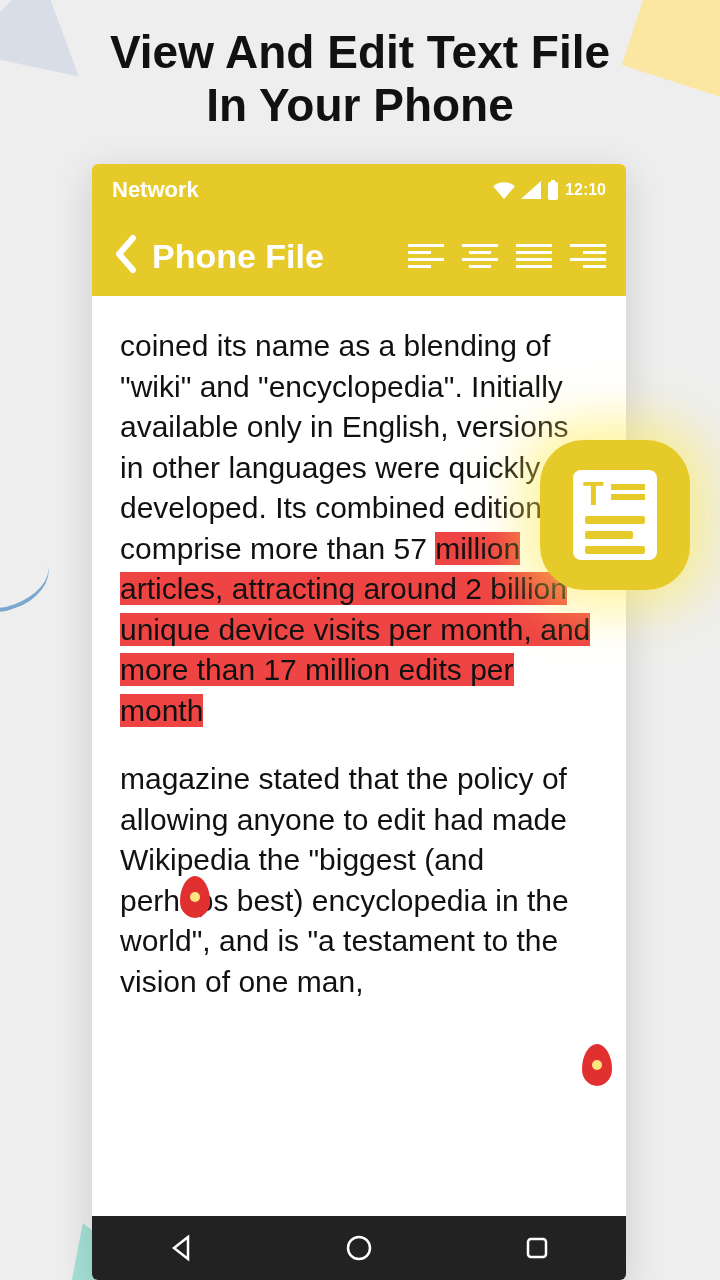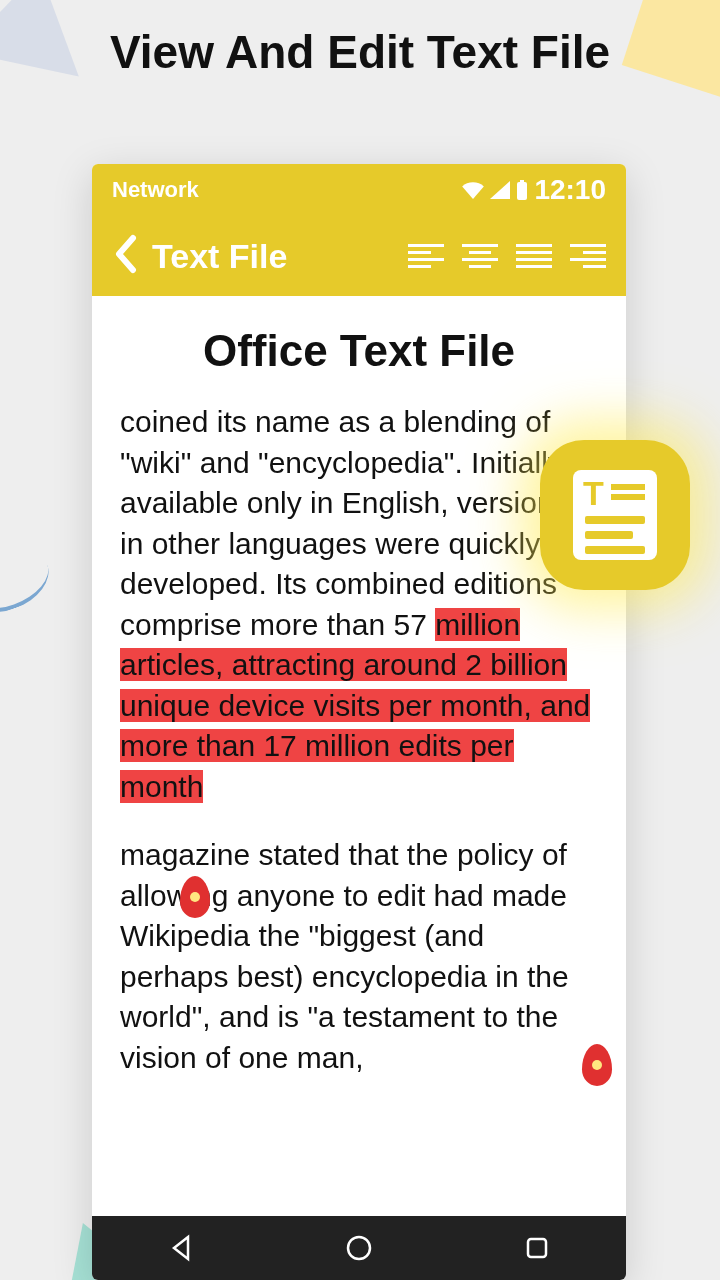--- a/index.html
+++ b/index.html
@@ -25,21 +25,21 @@
   background:#fff;
   border-radius:6px;
   box-shadow:0 10px 40px rgba(0,0,0,0.15);
   overflow:hidden;
 }
 .statusbar {
   height:52px; background:#e6ca2a;
   display:flex; align-items:center; justify-content:space-between;
   padding:8px 20px; color:#fff; font-weight:700; font-size:22px;
 }
-.statusbar .right { display:flex; align-items:center; gap:6px; font-size:28px;}
+.statusbar .right { display:flex; align-items:center; gap:6px; font-size:16px;}
 .statusbar svg { fill:#fff; }
 .appbar {
   height:80px; background:#e6ca2a;
   display:flex; align-items:center;
   padding:0 20px; color:#fff;
 }
 .appbar .back svg { width:26px; height:40px; }
 .appbar .title { font-size:34px; font-weight:800; margin-left:14px;}
 .appbar .spacer { flex:1;}
 .align-btn { width:36px; height:36px; margin-left:18px; display:flex; flex-direction:column; justify-content:center; gap:4px;}
@@ -77,20 +77,21 @@
 </head>
 <body>
 
 <div class="bg-shape tri1"></div>
 <div class="bg-shape sq1"></div>
 <div class="bg-shape tri2"></div>
 <div class="bg-shape circ1"></div>
 
 <div class="headline">
   <span>View And Edit Text File</span><br>
+  <span>In Your Phone</span>
 </div>
 
 <div class="phone">
 
   <div class="statusbar">
     <span>Network</span>
     <div class="right">
       <svg width="22" height="18" viewBox="0 0 24 20">
           <path d="M12 20l12-14C18 0 6 0 0 6z"></path>
         </svg>
@@ -104,21 +105,21 @@
       <span>12:10</span>
     </div>
   </div>
 
   <div class="appbar">
     <div class="back">
       <svg viewBox="0 0 24 40">
           <path d="M20 4 L6 20 L20 36" stroke="#fff" stroke-width="6" fill="none" stroke-linecap="round" stroke-linejoin="round"></path>
         </svg>
     </div>
-    <div class="title">Text File</div>
+    <div class="title">Phone File</div>
     <div class="spacer"></div>
     <div class="align-btn">
       <div class="line" style="width:100%"></div>
         <div class="line" style="width:65%"></div>
         <div class="line" style="width:100%"></div>
         <div class="line" style="width:65%"></div>
     </div>
     <div class="align-btn">
       <div class="line" style="width:100%"></div>
         <div class="line" style="width:60%;margin:0 auto"></div>
@@ -133,21 +134,20 @@
     </div>
     <div class="align-btn">
       <div class="line" style="width:100%"></div>
         <div class="line" style="width:65%;margin-left:auto"></div>
         <div class="line" style="width:100%"></div>
         <div class="line" style="width:65%;margin-left:auto"></div>
     </div>
   </div>
 
   <div class="content">
-    <div class="doc-title">Office Text File</div>
     <p class="para"><span>coined its name as a blending of "wiki" and "encyclopedia". Initially available only in English, versions in other languages were quickly developed. Its combined editions comprise more than 57 </span><span class="highlight">million articles, attracting around 2 billion unique device visits per month, and more than 17 million edits per month</span></p>
     <p class="para">magazine stated that the policy of allowing anyone to edit had made Wikipedia the "biggest (and perhaps best) encyclopedia in the world", and is "a testament to the vision of one man,</p>
   </div>
 
   <div class="sel-handle handle-start"></div>
   <div class="sel-handle handle-end"></div>
 
   <div class="navbar">
     <svg width="30" height="30" viewBox="0 0 30 30">
         <path d="M22 4 L8 15 L22 26 Z"></path>

